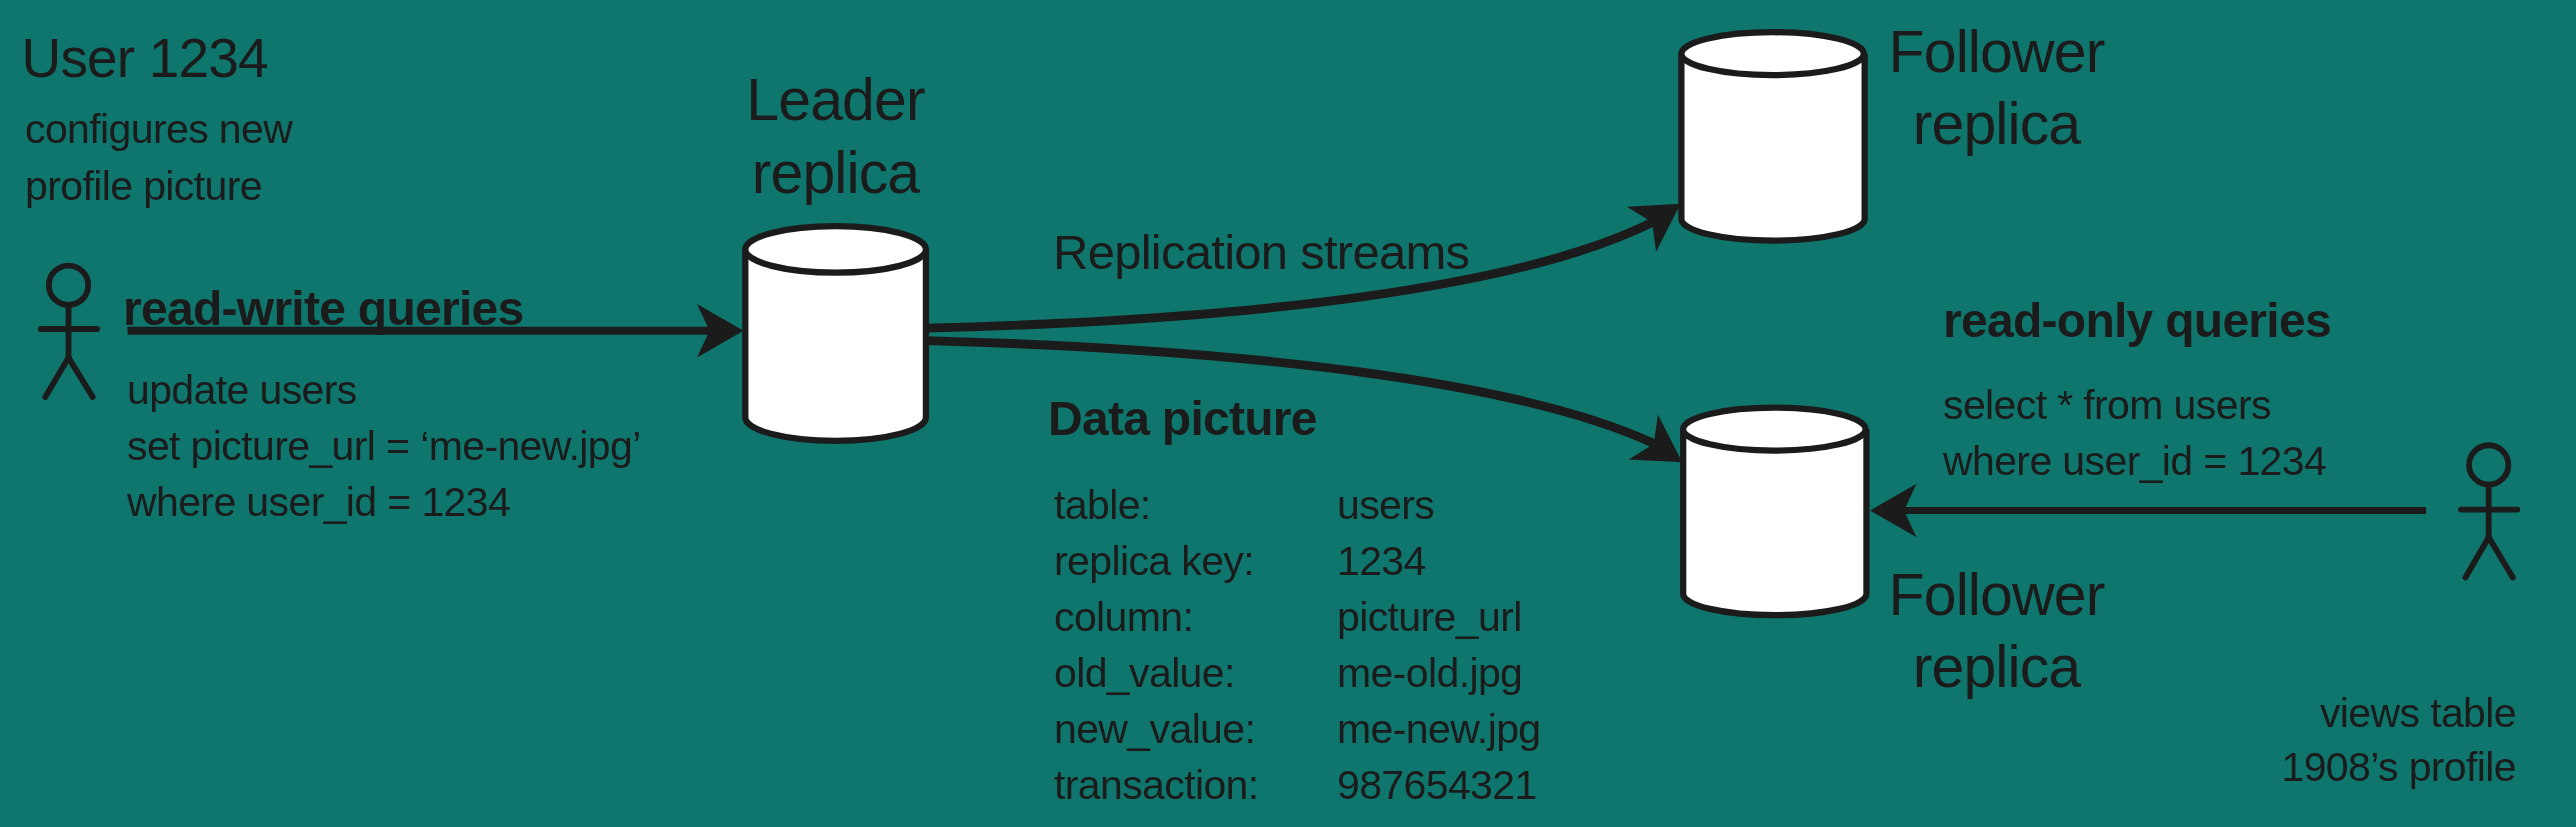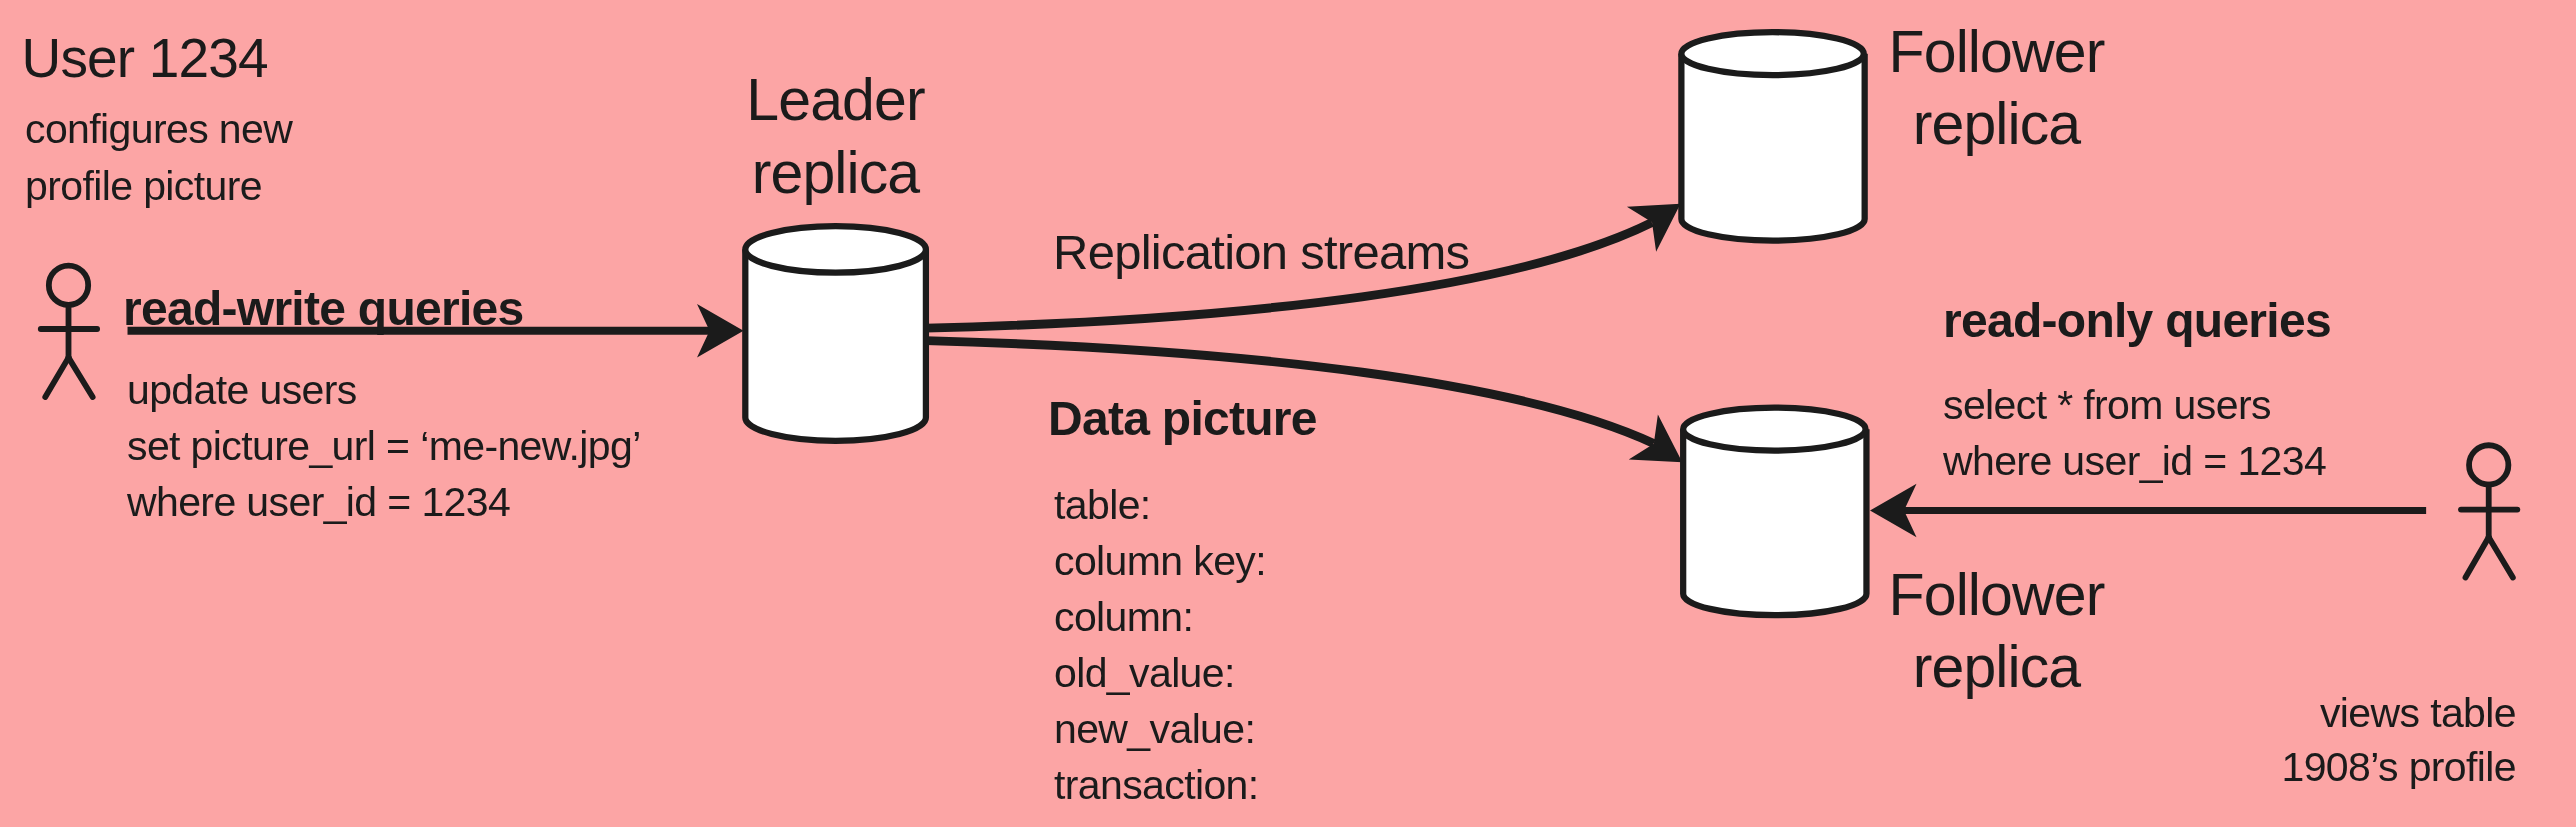--- a/index.html
+++ b/index.html
@@ -4,21 +4,21 @@
 <style>
   html, body {
     margin: 0;
     padding: 0;
     background: #ffffff;
   }
   .canvas {
     position: relative;
     width: 2576px;
     height: 827px;
-    background: #fca5a5;
+    background: #0f766e;
     color: #1b1b1b;
     font-family: "Liberation Sans", sans-serif;
     overflow: hidden;
   }
   .layer {
     position: absolute;
     left: 0;
     top: 0;
     width: 2576px;
     height: 827px;
@@ -115,25 +115,33 @@
   <div class="t dblabel lh82 center" style="left:737px; width:197px; top:64px;">
     <div>Leader</div>
     <div>replica</div>
   </div>
 
   <div class="t body" style="left:1053px; top:220px; font-size:49px;">Replication streams</div>
 
   <div class="t boldlabel" style="left:1048px; top:395px;">Data picture</div>
   <div class="t body lh63" style="left:1054px; top:469px;">
     <div>table:</div>
-    <div>column key:</div>
+    <div>replica key:</div>
     <div>column:</div>
     <div>old_value:</div>
     <div>new_value:</div>
     <div>transaction:</div>
+  </div>
+  <div class="t body lh63" style="left:1337px; top:469px;">
+    <div>users</div>
+    <div>1234</div>
+    <div>picture_url</div>
+    <div>me-old.jpg</div>
+    <div>me-new.jpg</div>
+    <div>987654321</div>
   </div>
 
   <div class="t dblabel lh80 center" style="left:1880px; width:233px; top:16px;">
     <div>Follower</div>
     <div>replica</div>
   </div>
 
   <div class="t boldlabel" style="left:1943px; top:297px;">read-only queries</div>
   <div class="t body lh63" style="left:1943px; top:369px;">
     <div>select * from users</div>

